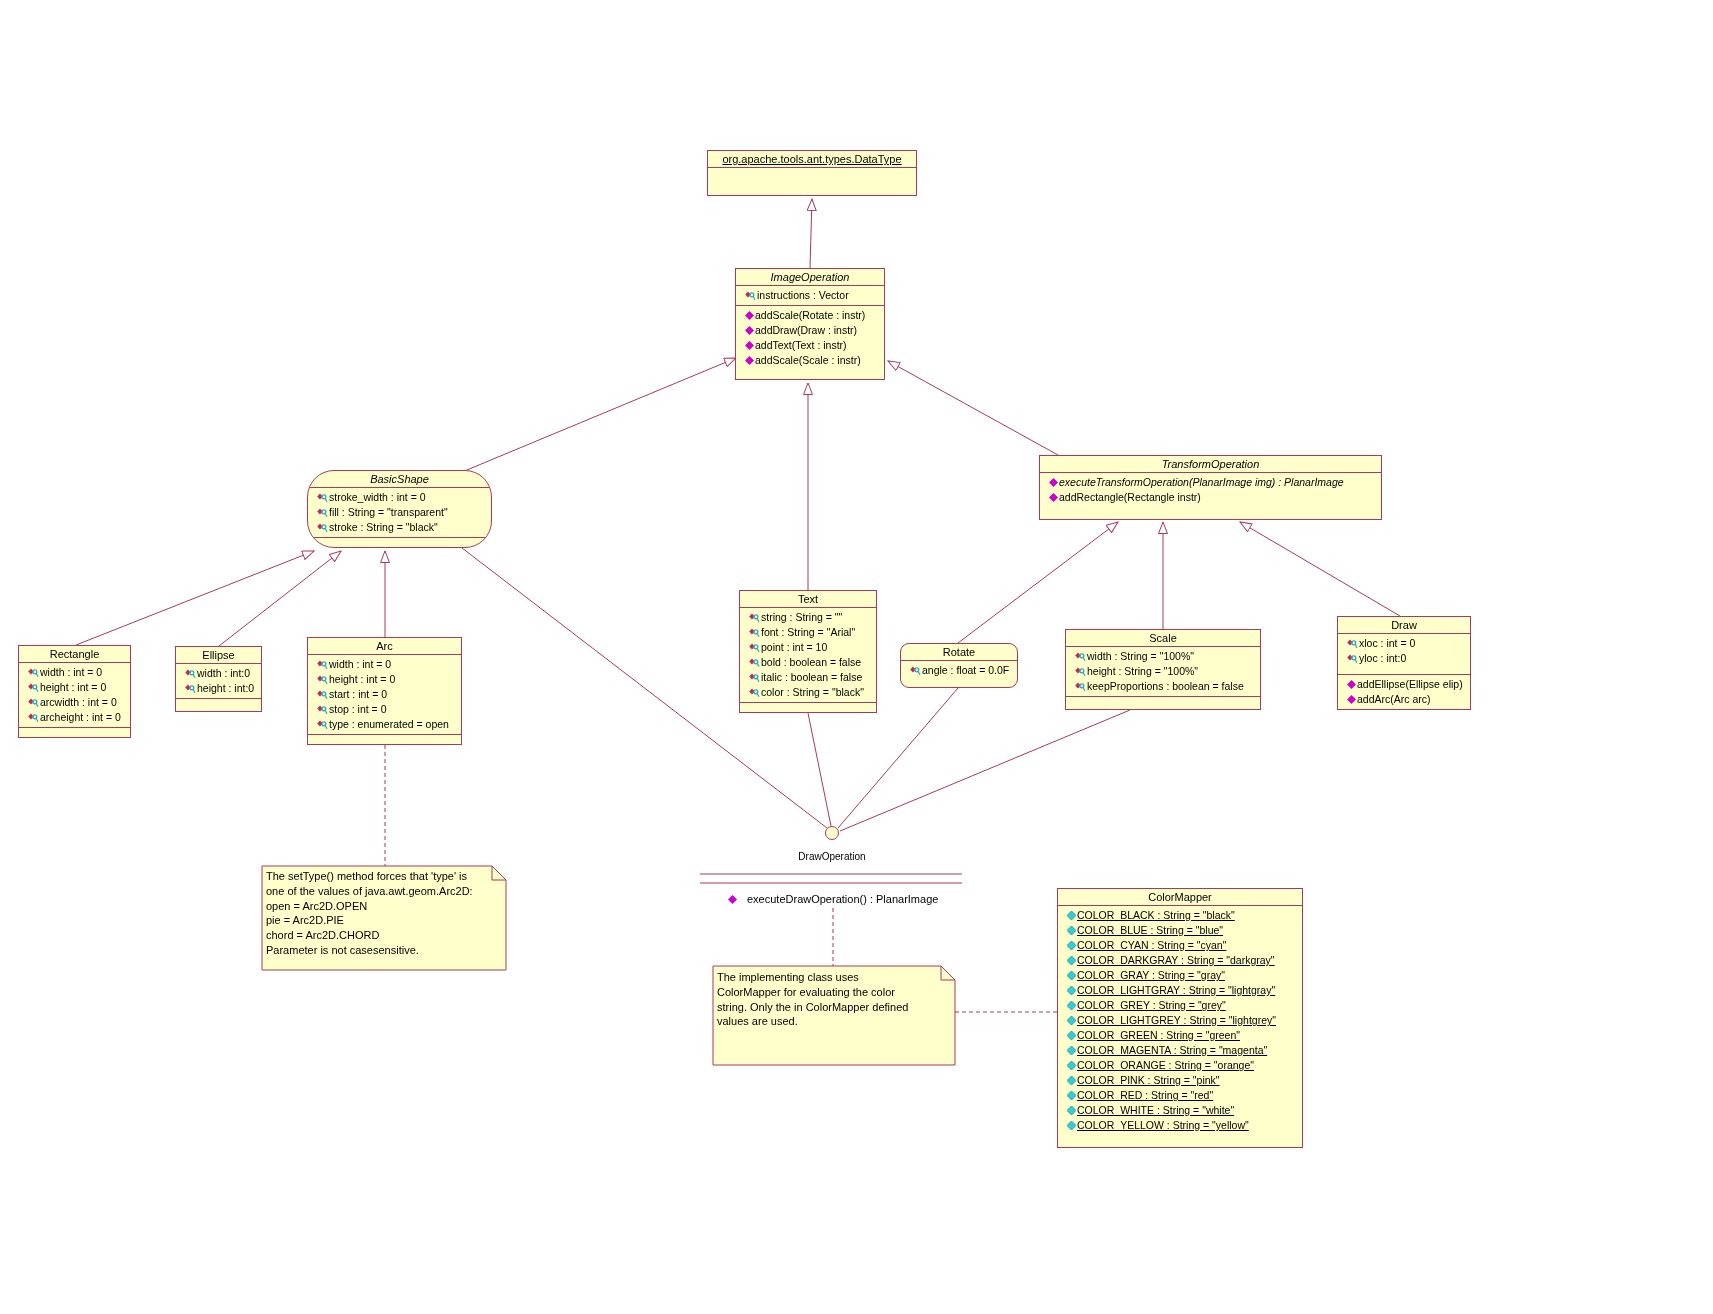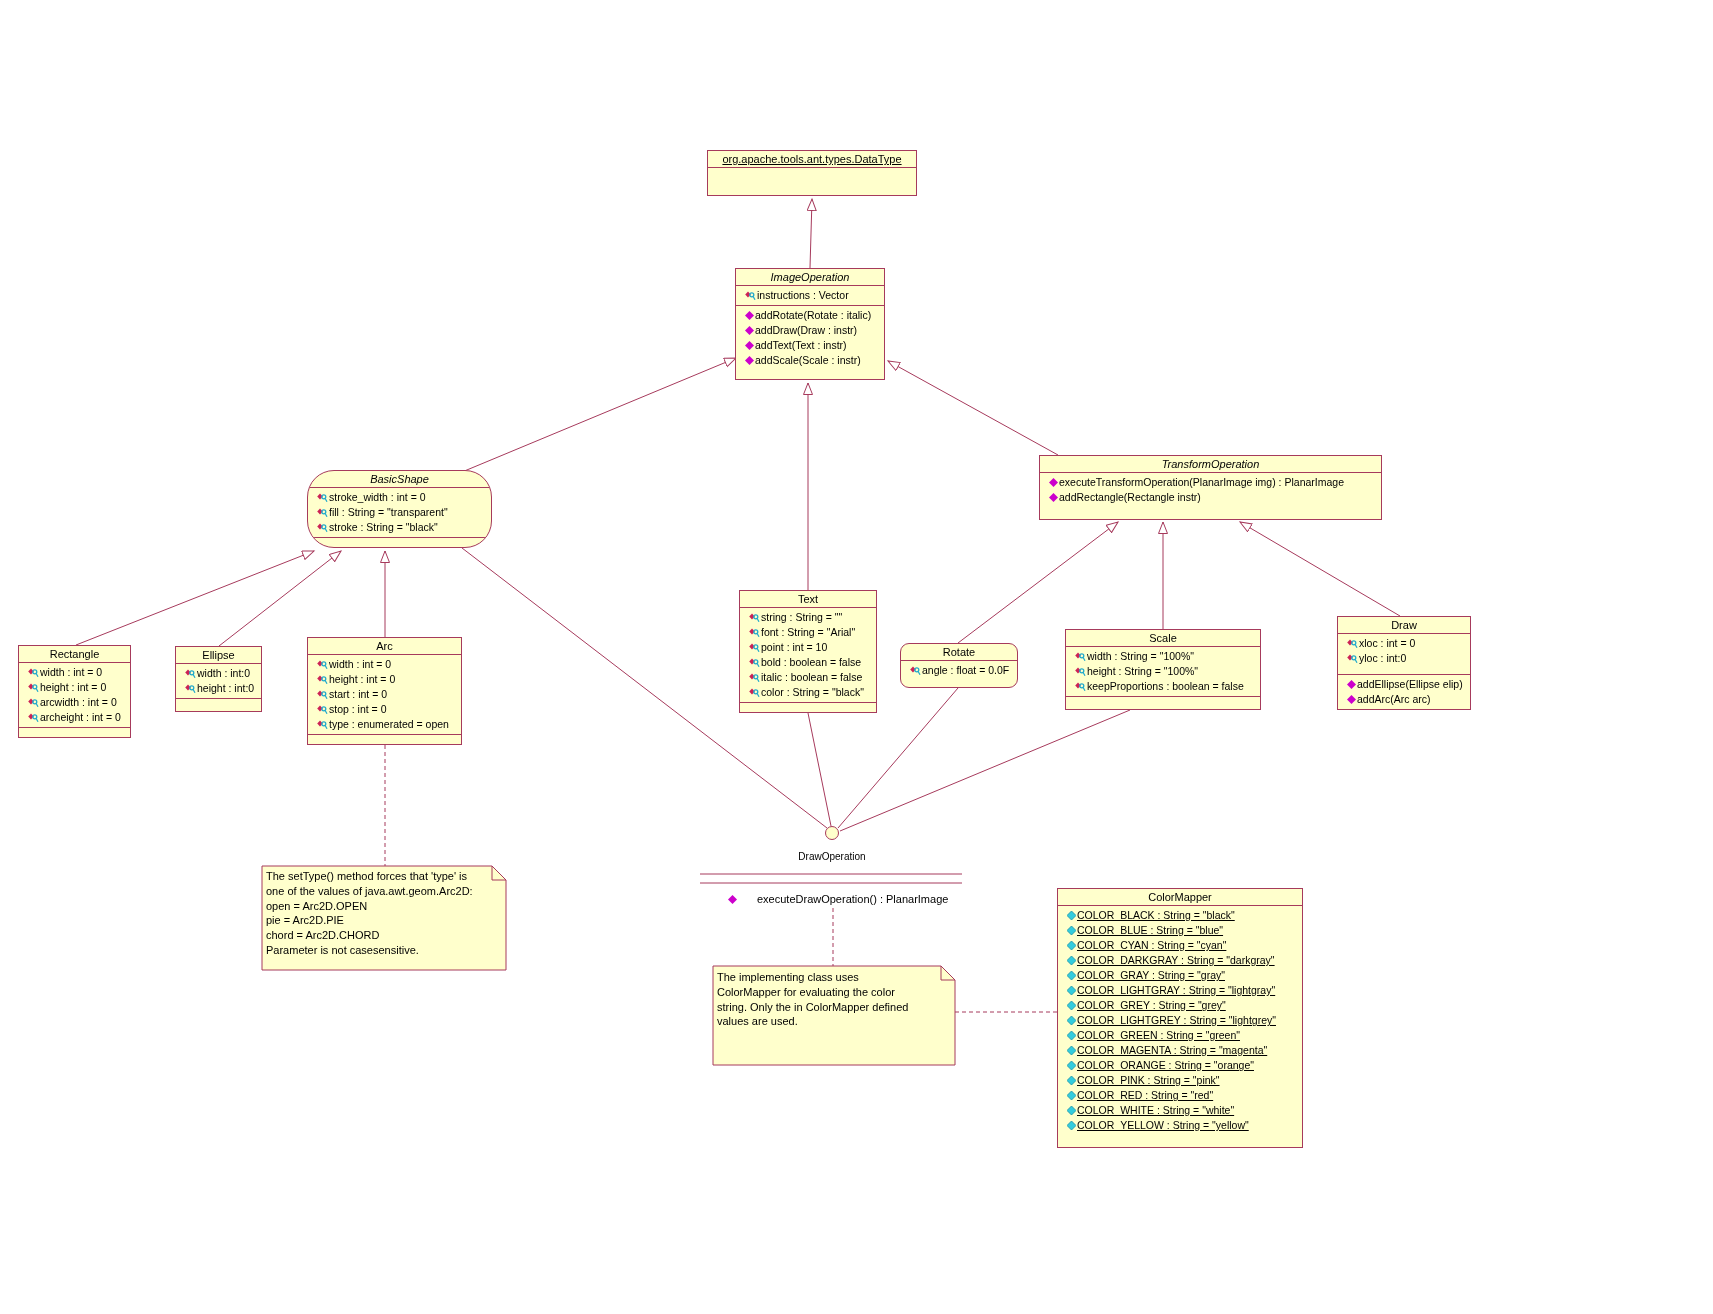--- a/index.html
+++ b/index.html
@@ -19,33 +19,33 @@
     line-height: 13px; font-size: 11px; white-space: nowrap;
   }
   .uml-title.it { font-style: italic; }
   .un { text-decoration: underline; }
   .uml-comp { border-top: 1px solid #a63a5c; padding: 2px 0; }
   .uml-comp.grow { flex: 1 1 auto; }
   .uml-row {
     display: flex; gap: 1px;
     padding: 0 9px; line-height: 15px; white-space: nowrap;
   }
-  .uml-row.it { }
+  .uml-row.it { font-style: italic; }
   .ic { flex: 0 0 auto; display: inline-flex; align-items: center; }
 
   .note-text {
     position: absolute; z-index: 2; font-size: 11px; line-height: 14.8px;
     white-space: pre-line; color: #000;
   }
   .lollipop-circle {
     position: absolute; z-index: 1; width: 14px; height: 14px;
     border: 1px solid #a63a5c; background: #ffffcc; border-radius: 50%;
   }
   .lollipop-label { position: absolute; z-index: 1; font-size: 10px; text-align: center; white-space: nowrap; }
-  .iface-method { position: absolute; z-index: 1; font-size: 11px; display: flex; gap: 20px; align-items: center; white-space: nowrap; }
+  .iface-method { position: absolute; z-index: 1; font-size: 11px; display: flex; gap: 10px; align-items: center; white-space: nowrap; }
 </style>
 </head>
 <body>
 
 <div id="stage">
 
   <svg id="edges" width="1713" height="1314" viewBox="0 0 1713 1314">
     <defs>
       <marker id="tri" markerWidth="14" markerHeight="12" refX="12" refY="5" orient="auto" markerUnits="userSpaceOnUse">
         <path d="M0.5,0.5 L12,5 L0.5,9.5 Z" fill="#ffffff" stroke="#a63a5c"></path>
@@ -110,21 +110,21 @@
             <span class="t">instructions : Vector</span>
           </div>
         </div>
         <div class="uml-comp grow">
           <div class="uml-row">
             <span class="ic">
               <svg width="9" height="9" viewBox="0 0 10 10">
                 <path d="M5 0 L10 5 L5 10 L0 5 Z" fill="#cc00cc"></path>
               </svg>
             </span>
-            <span class="t">addRotate(Rotate : italic)</span>
+            <span class="t">addScale(Rotate : instr)</span>
           </div>
           <div class="uml-row">
             <span class="ic">
               <svg width="9" height="9" viewBox="0 0 10 10">
                 <path d="M5 0 L10 5 L5 10 L0 5 Z" fill="#cc00cc"></path>
               </svg>
             </span>
             <span class="t">addDraw(Draw : instr)</span>
           </div>
           <div class="uml-row">

